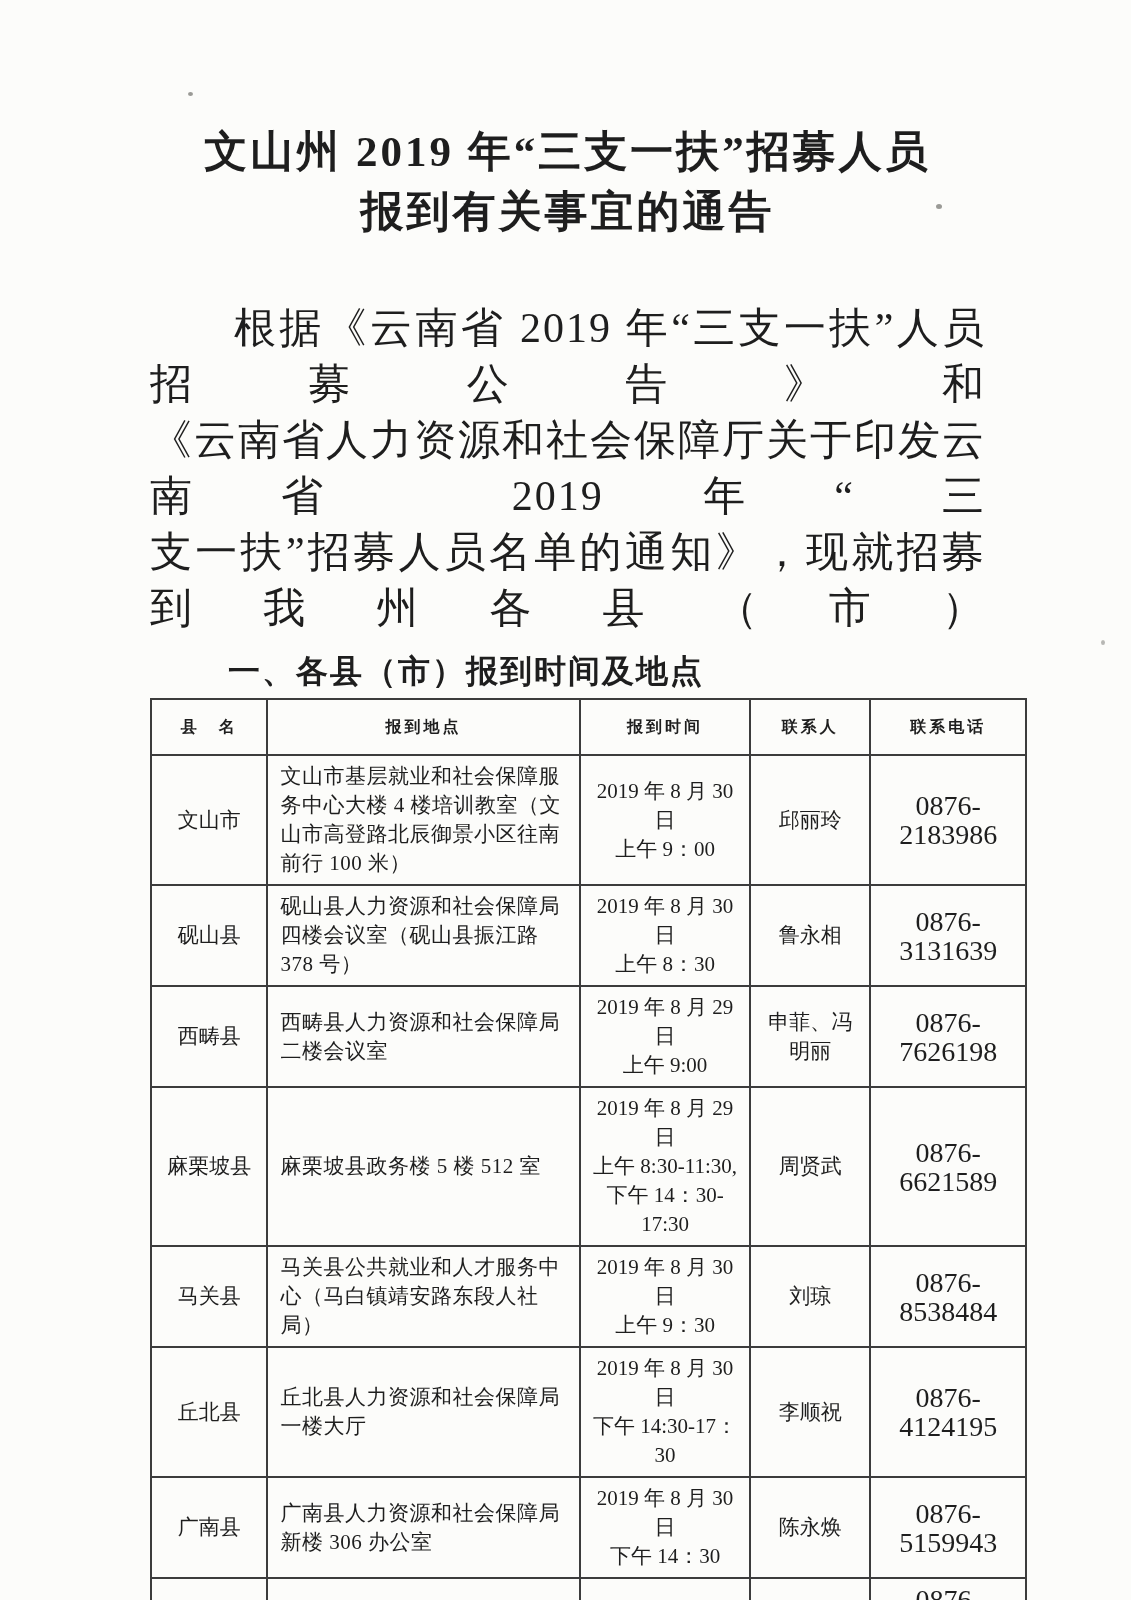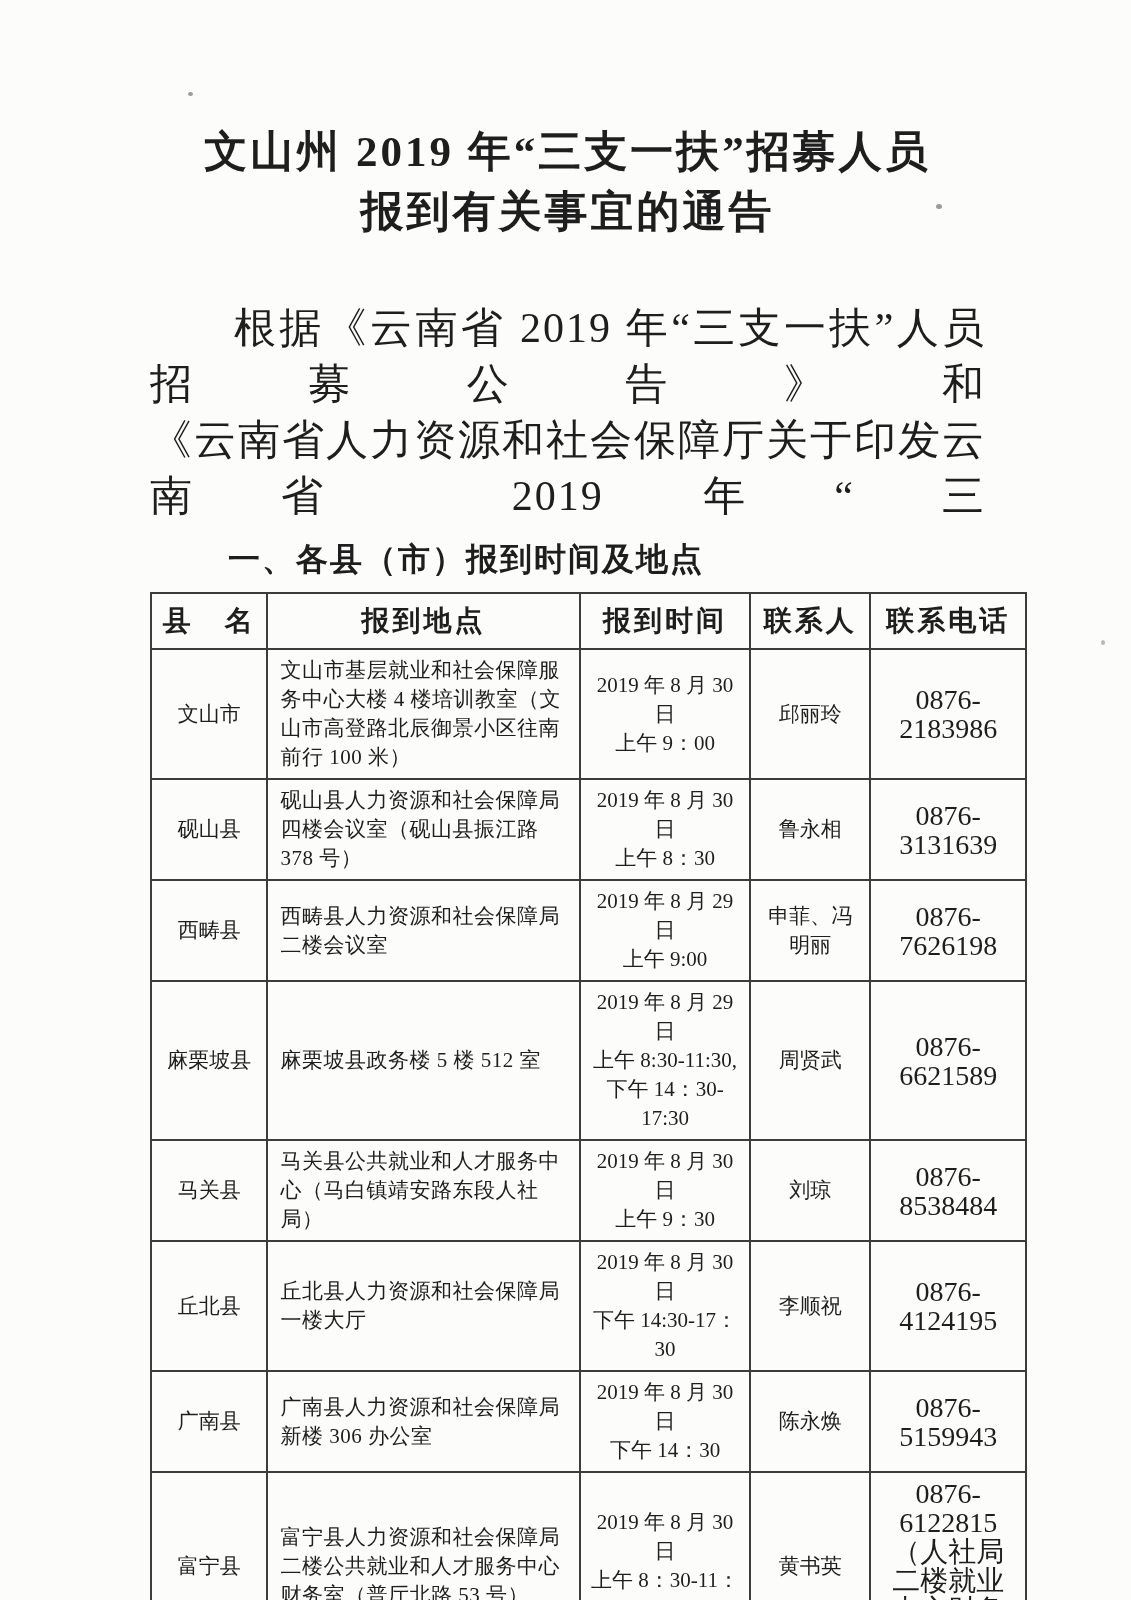--- a/index.html
+++ b/index.html
@@ -40,36 +40,36 @@
   }
   .intro { margin-top: 58px; }
   .tline { text-align: justify; text-align-last: justify; }
   .tline.last { text-align-last: left; }
   .tline.indent { text-indent: 2em; }
 
   .section-heading {
     font-size: 32px;
     font-weight: bold;
     letter-spacing: 2px;
-    margin: 14px 0 10px 0;
+    margin: 14px 0 4px 0;
     padding-left: 78px;
     font-family: Liberation Serif, serif;
   }
 
   table.report-table {
     border-collapse: collapse;
     width: 877px;
     margin-top: 4px;
     table-layout: fixed;
   }
   .report-table th, .report-table td {
     border: 2px solid #3c3c3c;
   }
   .report-table th {
-    font-size: 28px;
+    font-size: 16px;
     font-weight: bold;
     height: 56px;
     letter-spacing: 3px;
     text-align: center;
     padding: 4px;
   }
   .report-table td {
     font-size: 21px;
     line-height: 29px;
     padding: 6px 9px;
@@ -92,20 +92,21 @@
   <span class="speck speck1"></span>
   <span class="speck speck2"></span>
   <span class="speck speck3"></span>
 
   <h1 class="doc-title">文山州 2019 年“三支一扶”招募人员
 报到有关事宜的通告</h1>
 
   <div class="text-block intro">
     <div class="tline indent">根据《云南省 2019 年“三支一扶”人员招募公告》和</div>
     <div class="tline">《云南省人力资源和社会保障厅关于印发云南省 2019 年“三</div>
+    <div class="tline">支一扶”招募人员名单的通知》，现就招募到我州各县（市）</div>
   </div>
 
   <div class="section-heading">一、各县（市）报到时间及地点</div>
 
   <table class="report-table">
     <colgroup>
       <col style="width:13.3%">
       <col style="width:35.7%">
       <col style="width:19.5%">
       <col style="width:13.7%">

